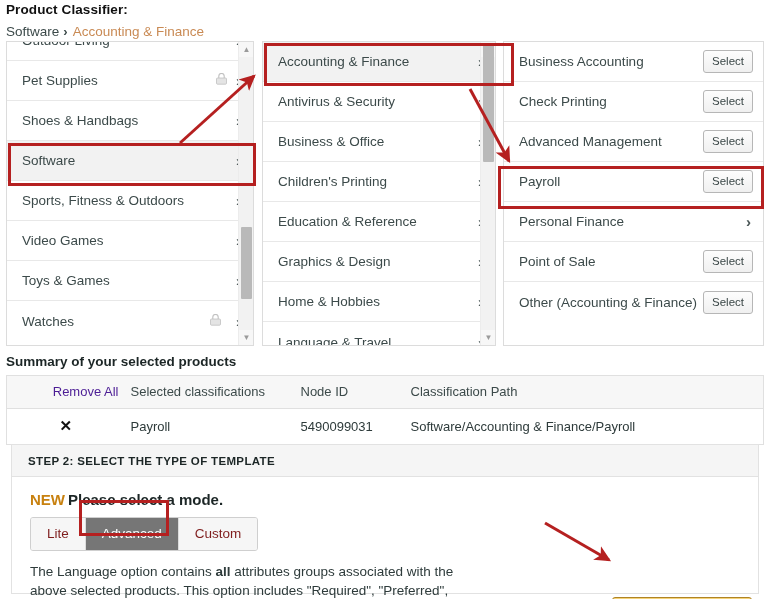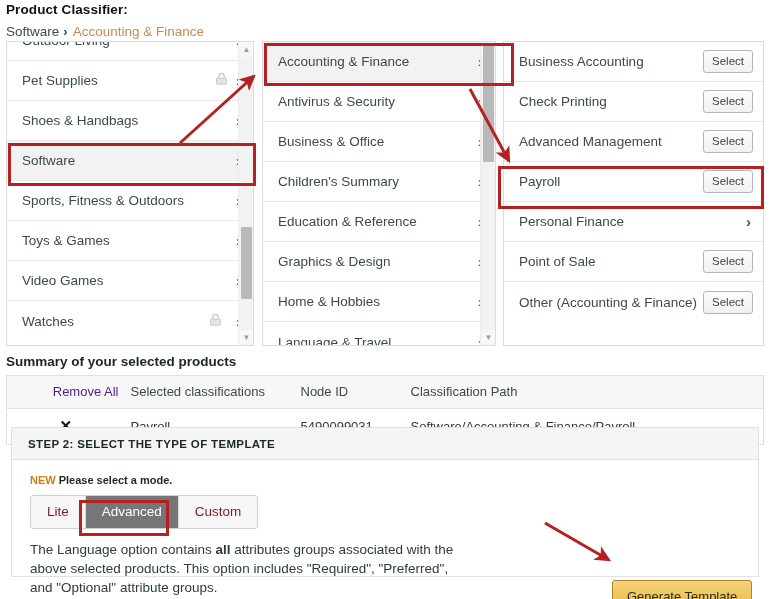--- a/index.html
+++ b/index.html
@@ -150,38 +150,38 @@
     padding: 8px 6px 9px 6px;
     color: #2e3b3b;
   }
   .summary-table td.c-remove {
     text-align: center; font-size: 15px; font-weight: bold; color: #111;
   }
   .remove-all-link { cursor: pointer; }
 
   
   .step2 {
-    position: absolute; left: 11px; top: 427px;
+    position: absolute; left: 11px; top: 444px;
     width: 748px; height: 150px;
     border: 1px solid #e2e2e2;
     background: #fff;
   }
   .step2-head {
     height: 32px;
     background: #f5f5f5;
     border-bottom: 1px solid #e2e2e2;
     display: flex; align-items: center;
     padding-left: 16px;
     font-size: 11.5px;
     font-weight: bold;
     letter-spacing: .35px;
     color: #1c2626;
   }
   .step2-body { position: relative; padding: 14px 16px 0 18px; }
-  .mode-line { font-size: 11px; font-weight: bold; color: #1c2626; }
+  .mode-line { font-size: 15px; font-weight: bold; color: #1c2626; }
   .mode-line .newtag { color: #c8810f; font-weight: bold; margin-right: 3px; }
 
   .mode-group {
     margin-top: 9px;
     display: inline-flex;
     border: 1px solid #cfcfcf;
     border-radius: 3px;
     background: #f6f6f6;
     overflow: hidden;
   }
@@ -267,25 +267,25 @@
           </div>
           <div class="row sel">
             <span class="label">Software</span>
             <span class="chev">›</span>
           </div>
           <div class="row">
             <span class="label">Sports, Fitness &amp; Outdoors</span>
             <span class="chev">›</span>
           </div>
           <div class="row">
+            <span class="label">Video Games</span>
+            <span class="chev">›</span>
+          </div>
+          <div class="row">
             <span class="label">Toys &amp; Games</span>
-            <span class="chev">›</span>
-          </div>
-          <div class="row">
-            <span class="label">Video Games</span>
             <span class="chev">›</span>
           </div>
           <div class="row">
             <span class="label">Watches</span>
             <span class="lock"><svg width="11" height="12" viewBox="0 0 11 12">
                 <rect x="0.5" y="5" width="10" height="6.2" rx="1" fill="#cfcfcf" stroke="#8d8d8d" stroke-width="0.8"></rect>
                 <path d="M2.8 5 V3.2 a2.7 2.7 0 0 1 5.4 0 V5" fill="none" stroke="#8d8d8d" stroke-width="1.1"></path>
               </svg></span>
             <span class="chev">›</span>
           </div>
@@ -306,21 +306,21 @@
           </div>
           <div class="row">
             <span class="label">Antivirus &amp; Security</span>
             <span class="chev">›</span>
           </div>
           <div class="row">
             <span class="label">Business &amp; Office</span>
             <span class="chev">›</span>
           </div>
           <div class="row">
-            <span class="label">Children's Summary</span>
+            <span class="label">Children's Printing</span>
             <span class="chev">›</span>
           </div>
           <div class="row">
             <span class="label">Education &amp; Reference</span>
             <span class="chev">›</span>
           </div>
           <div class="row">
             <span class="label">Graphics &amp; Design</span>
             <span class="chev">›</span>
           </div>

